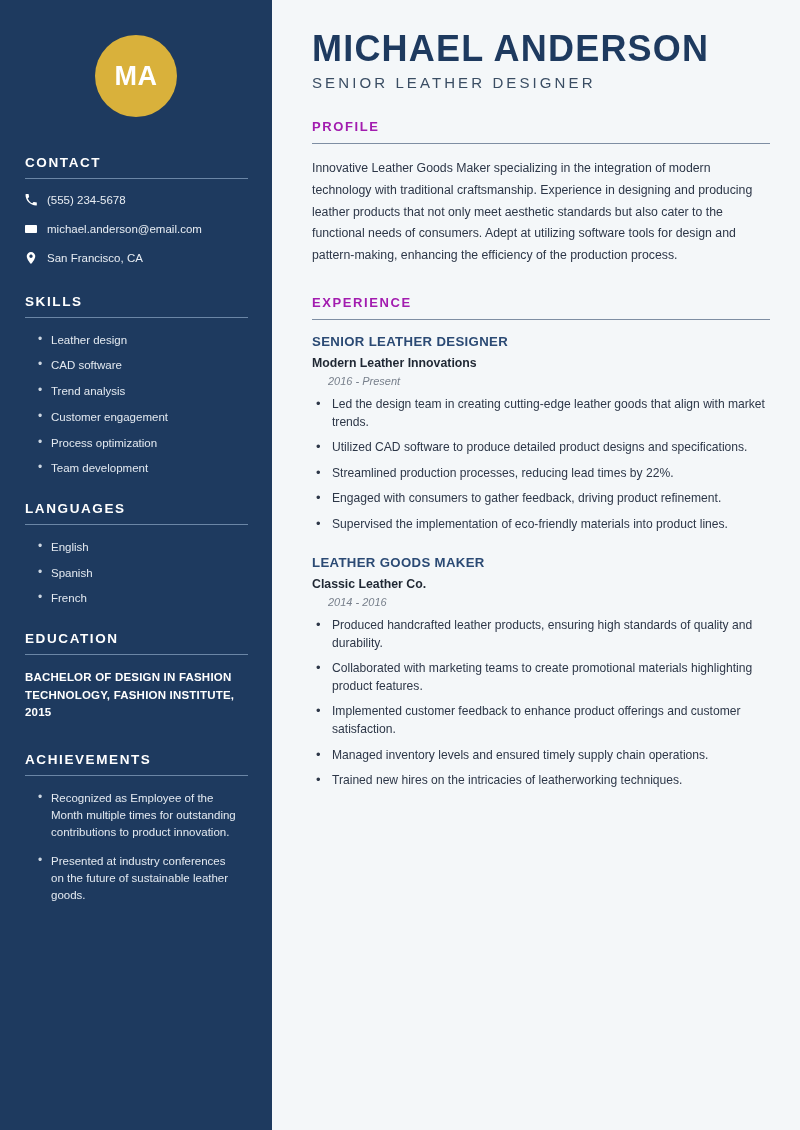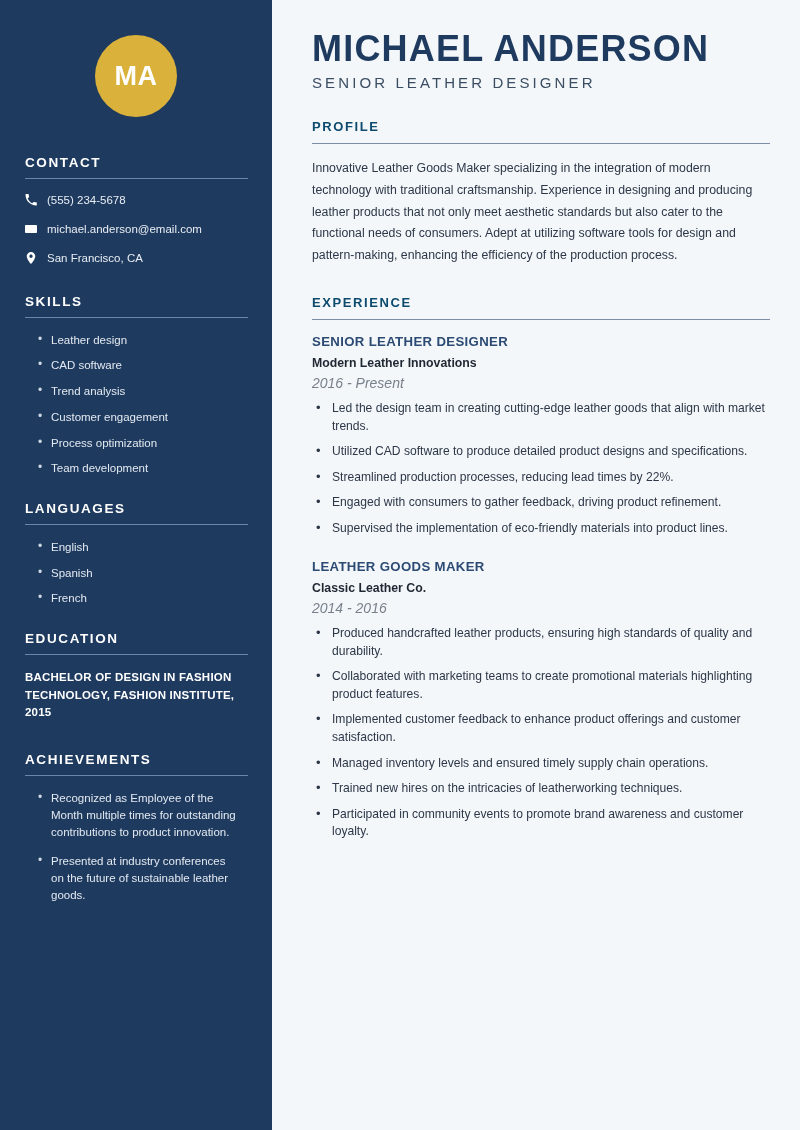--- a/index.html
+++ b/index.html
@@ -146,21 +146,21 @@
     font-size: 15px;
     color: #3a4d63;
     letter-spacing: 3.1px;
     margin: 0 0 28px 0;
     font-family: "Liberation Sans", sans-serif;
   }
   .main-heading {
     font-size: 13px;
     font-weight: bold;
     letter-spacing: 1.6px;
-    color: #0c4a6e;
+    color: #a21caf;
     margin: 0 0 9px 0;
   }
   .main-rule {
     height: 1px;
     background: #7e8ea3;
     margin: 0 0 14px 0;
   }
   .profile-text {
     font-size: 12.3px;
     line-height: 1.78;
@@ -175,24 +175,24 @@
     letter-spacing: 0.35px;
     margin: 0 0 7px 0;
   }
   .exp-company {
     font-size: 12.3px;
     font-weight: bold;
     color: #1f2733;
     margin: 0 0 5px 0;
   }
   .exp-dates {
-    font-size: 14px;
+    font-size: 11px;
     font-style: italic;
     color: #78808c;
-    margin: 0 0 9px 0;
+    margin: 0 0 9px 16px;
   }
   .exp-bullets {
     margin: 0;
     padding: 0;
     list-style: none;
   }
   .exp-bullets li {
     position: relative;
     padding-left: 20px;
     margin-bottom: 8px;
@@ -324,21 +324,20 @@
       <article class="exp-entry spacer-exp">
         <h3 class="exp-role">LEATHER GOODS MAKER</h3>
         <div class="exp-company">Classic Leather Co.</div>
         <div class="exp-dates">2014 - 2016</div>
         <ul class="exp-bullets">
           <li>Produced handcrafted leather products, ensuring high standards of quality and durability.</li>
           <li>Collaborated with marketing teams to create promotional materials highlighting product features.</li>
           <li>Implemented customer feedback to enhance product offerings and customer satisfaction.</li>
           <li>Managed inventory levels and ensured timely supply chain operations.</li>
           <li>Trained new hires on the intricacies of leatherworking techniques.</li>
-          <li>Participated in community events to promote brand awareness and customer loyalty.</li>
         </ul>
       </article>
 
     </section>
 
   </main>
 
 </div>
 
 </body></html>

